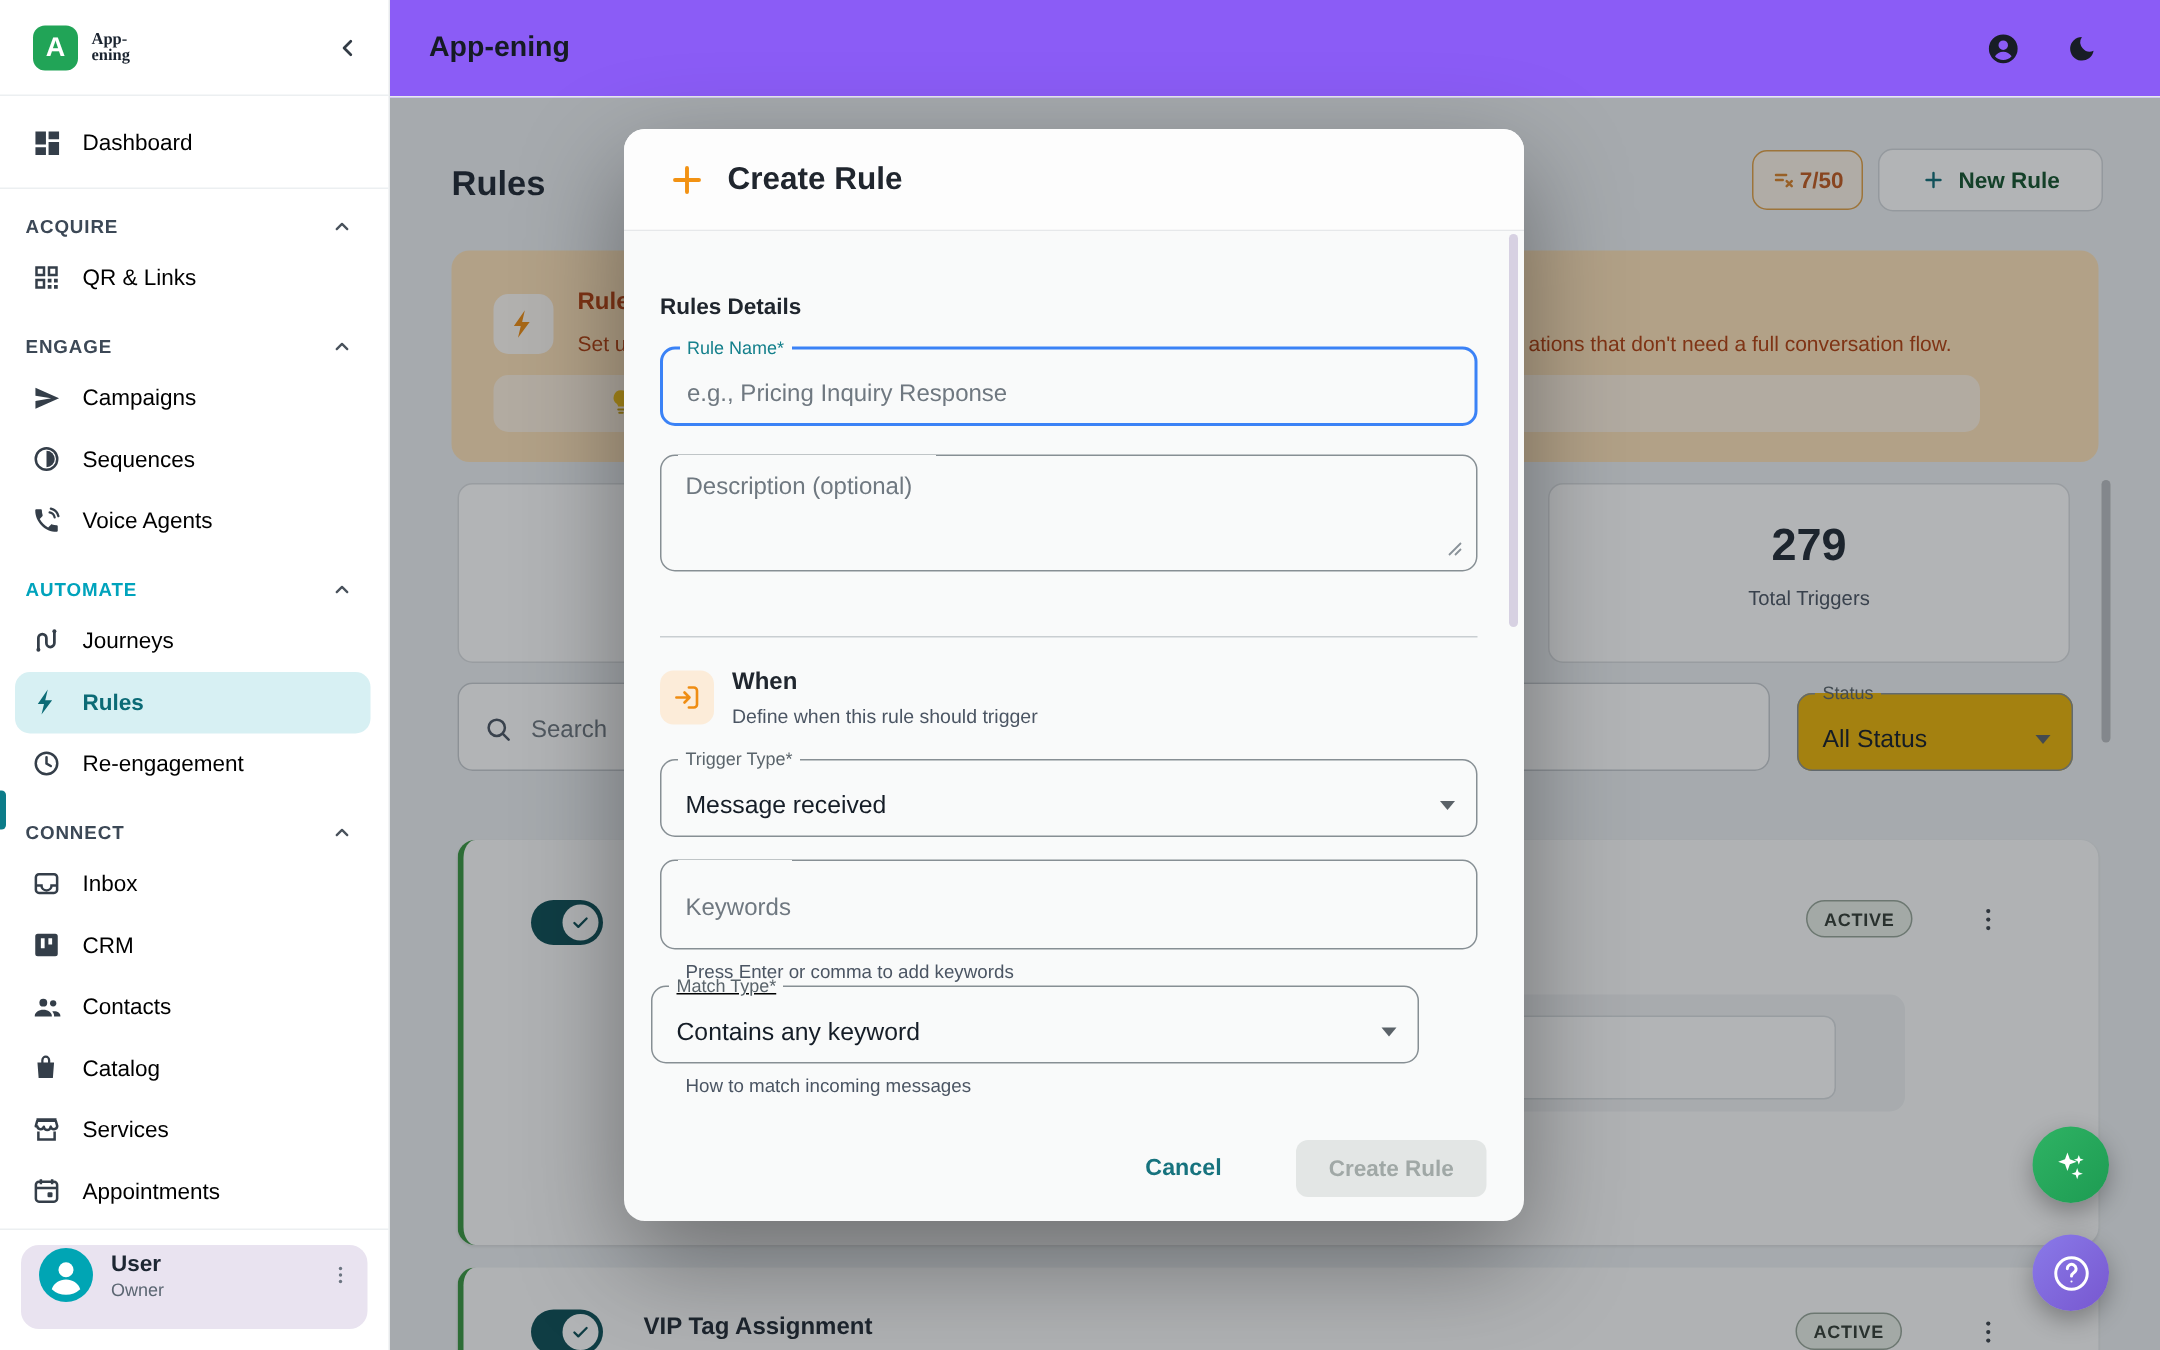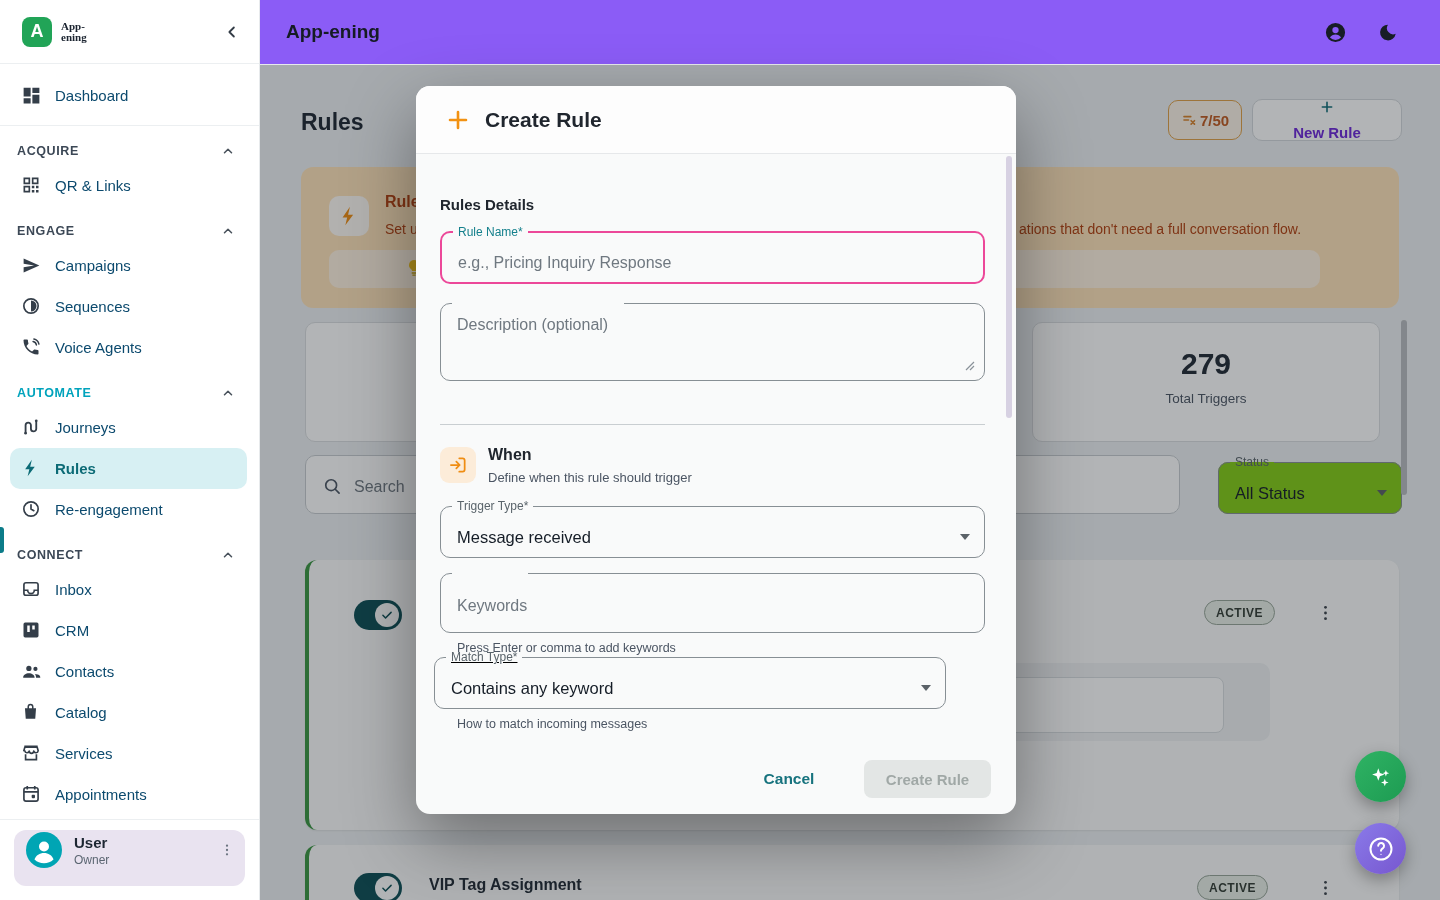--- a/index.html
+++ b/index.html
@@ -11,21 +11,21 @@
   
   .sidebar { position:absolute; left:0; top:0; width:260px; height:900px; background:#fff; border-right:1px solid #e7eaec; display:flex; flex-direction:column; z-index:10; }
   .side-head { height:64px; border-bottom:1px solid #eceff1; display:flex; align-items:center; padding:0 18px 0 22px; }
   .logo-badge { width:30px; height:30px; border-radius:8px; background:#21a457; display:flex; align-items:center; justify-content:center; color:#fff; font-weight:bold; font-size:18px; }
   .logo-text { margin-left:9px; font-size:11px; font-weight:bold; color:#1b2430; line-height:11px;font-family:Liberation Serif, serif; }
   .collapse-btn { margin-left:auto; color:#333c46; cursor:pointer; }
   .nav { flex:1; overflow:hidden; padding-top:8px; position:relative; }
   .nav-item { height:41px; display:flex; align-items:center; padding-left:21px; gap:13px; cursor:pointer; position:relative; }
   .nav-item.first { height:46px; }
   .nicon { width:21px; height:21px; color:#343e49; flex:0 0 21px; }
-  .nlabel { font-size:15px; color:#0c4a6e; font-weight:500; }
+  .nlabel { font-size:15px; color:#000000; font-weight:500; }
   .nav-divider { border:0; border-top:1px solid #eceff1; margin:7px 0 0 0; }
   .nav-section { display:flex; align-items:center; justify-content:space-between; padding:18px 24px 7px 17px; }
   .nav-section .slabel { font-size:12.5px; font-weight:bold; letter-spacing:.6px; color:#3c4856; }
   .nav-section.accent .slabel { color:#00a3bc; }
   .nav-section .chev { color:#49525c; }
   .nav-item.active { background:#d7f0f3; border-radius:10px; margin:0 12px 0 10px; padding-left:11px; }
   .nav-item.active .nlabel { color:#0c6b76; font-weight:600; }
   .nav-item.active .nicon { color:#0c6b76; }
   .active-bar { position:absolute; left:0; width:4px; height:26px; background:#0c7c89; border-radius:0 3px 3px 0; }
   .side-foot { border-top:1px solid #eceff1; padding:10px 14px 14px; }
@@ -39,21 +39,21 @@
   
   .topbar { position:absolute; left:260px; top:0; width:1180px; height:65px; background:#8b5cf6; border-bottom:1px solid #e7eaec; display:flex; align-items:center; z-index:10; }
   .topbar-title { margin-left:26px; font-size:19px; font-weight:bold; color:#151b24; }
   .topbar-icons { margin-left:auto; margin-right:42px; display:flex; align-items:center; gap:30px; color:#181d26; }
   .icon-btn { cursor:pointer; }
 
   
   .content { position:absolute; left:260px; top:65px; width:1180px; height:835px; background:#eef1f3; overflow:hidden; }
   .page-title { position:absolute; left:41px; top:44px; font-size:23px; font-weight:600; color:#1f2733; }
   .quota-badge { position:absolute; left:908px; top:35px; width:74px; height:40px; border:1.5px solid #e0a047; border-radius:10px; background:#fcf4e7; display:flex; align-items:center; justify-content:center; gap:1px; color:#c05a20; font-weight:600; font-size:15px; cursor:pointer; }
-  .new-rule-btn { position:absolute; left:992px; top:34px; width:150px; height:42px; background:#fff; border:1px solid #d3d7db; border-radius:10px; display:flex; align-items:center; justify-content:center; gap:9px; color:#6d28d9; font-weight:600; font-size:15px; cursor:pointer;flex-direction:column; }
+  .new-rule-btn { position:absolute; left:992px; top:34px; width:150px; height:42px; background:#fff; border:1px solid #d3d7db; border-radius:10px; display:flex; align-items:center; justify-content:center; gap:9px; color:#14532d; font-weight:600; font-size:15px; cursor:pointer; }
   .banner { position:absolute; left:41px; top:102px; width:1098px; height:141px; background:#ffe3ba; border-radius:12px; }
   .banner-tile { position:absolute; left:28px; top:29px; width:40px; height:40px; background:rgba(255,255,255,.85); border-radius:10px; display:flex; align-items:center; justify-content:center; }
   .banner-title { position:absolute; left:84px; top:26px; font-size:16px; font-weight:bold; color:#b3400f; }
   .banner-sub { position:absolute; left:84px; top:54px; font-size:14px; color:#b3400f; }
   .banner-right { position:absolute; left:718px; top:54px; font-size:14px; color:#b3400f; }
   .banner-box { position:absolute; left:28px; top:83px; width:991px; height:38px; background:rgba(255,255,255,.55); border-radius:10px; }
   .banner-bulb { position:absolute; left:75px; top:8px; }
   .stat-card { position:absolute; background:#fff; border:1px solid #dadde0; border-radius:10px; }
   .stat-value { text-align:center; margin-top:24px; font-size:30px; font-weight:bold; color:#222b35; }
   .stat-label { text-align:center; margin-top:10px; font-size:13.5px; color:#4b5563; }
@@ -65,21 +65,21 @@
   .inner-tray { position:absolute; background:#f0f2f3; border-radius:10px; }
   .inner-box { position:absolute; background:#fff; border:1px solid #d9dde0; border-radius:8px; }
   .card-title { position:absolute; font-size:16px; font-weight:600; color:#222b35; }
   .page-scroll-thumb { position:absolute; left:1141px; top:255px; width:6px; height:175px; background:#babdc0; border-radius:3px; }
   .overlay { position:absolute; inset:0; background:rgba(20,26,33,.33); z-index:5; }
 
   
   .mfield { position:absolute; border:1px solid #878f94; border-radius:10px; background:transparent; }
   .mfield legend { margin-left:11px; padding:0 5px; font-size:12px; line-height:14px; color:#5a646b; white-space:nowrap; }
   .mfield legend.ghost { padding:0; color:transparent; }
-  .mfield.focused { border:2px solid #ec4899; }
+  .mfield.focused { border:2px solid #3b82f6; }
   .mfield.focused legend { color:#15808c; }
   .mfield input, .mfield textarea { position:absolute; left:16px; right:16px; top:5px; bottom:0; width:calc(100% - 32px); border:0; background:transparent; outline:none; font-family:"Liberation Sans","DejaVu Sans",sans-serif; font-size:16px; color:#1c2430; resize:none; }
   .mfield input::placeholder, .mfield textarea::placeholder { color:#6f7880; opacity:1; }
   .mfield textarea { top:12px; bottom:10px; }
   .select-value { position:absolute; left:16px; top:5px; bottom:0; display:flex; align-items:center; font-size:16.5px; color:#151d27; }
   .caret { position:absolute; right:14px; top:50%; margin-top:-1px; width:0; height:0; border-left:5.5px solid transparent; border-right:5.5px solid transparent; border-top:6px solid #5b6268; }
   .resize-grip { position:absolute; right:9px; bottom:9px; }
 
   
   .modal { position:absolute; left:416px; top:86px; width:600px; height:728px; background:#f9fafa; border-radius:14px; box-shadow:0 26px 70px rgba(0,0,0,.38); z-index:20; }
@@ -373,21 +373,21 @@
       <legend class="ghost" style="width:0;"></legend>
       <span style="position:absolute; left:16px; top:20px;">
         <svg width="20" height="20" viewBox="0 0 24 24" fill="none" stroke="#4b5563" stroke-width="2">
             <circle cx="11" cy="11" r="6.5"></circle>
             <path d="M15.9 15.9L20.5 20.5" stroke-linecap="round"></path>
           </svg>
       </span>
       <input style="left: 48px; width: calc(100% - 64px);" placeholder="Search">
     </fieldset>
 
-    <fieldset class="mfield" style="left:958px; top:390px; width:184px; height:59px; background:#84cc16;">
+    <fieldset class="mfield" style="left:938px; top:390px; width:184px; height:59px; background:#eab308;">
       <legend>Status</legend>
       <div class="select-value">All Status</div>
       <span class="caret"></span>
     </fieldset>
 
     <div class="rule-card" style="top:495px; height:270px;">
       <div class="toggle" style="left:45px; top:40px;">
         <div class="knob">
           <svg width="14" height="14" viewBox="0 0 24 24" fill="none" stroke="#0d4e55" stroke-width="2.6" stroke-linecap="round" stroke-linejoin="round">
               <path d="M5 12.5l4.5 4.5L19 7.5"></path>

